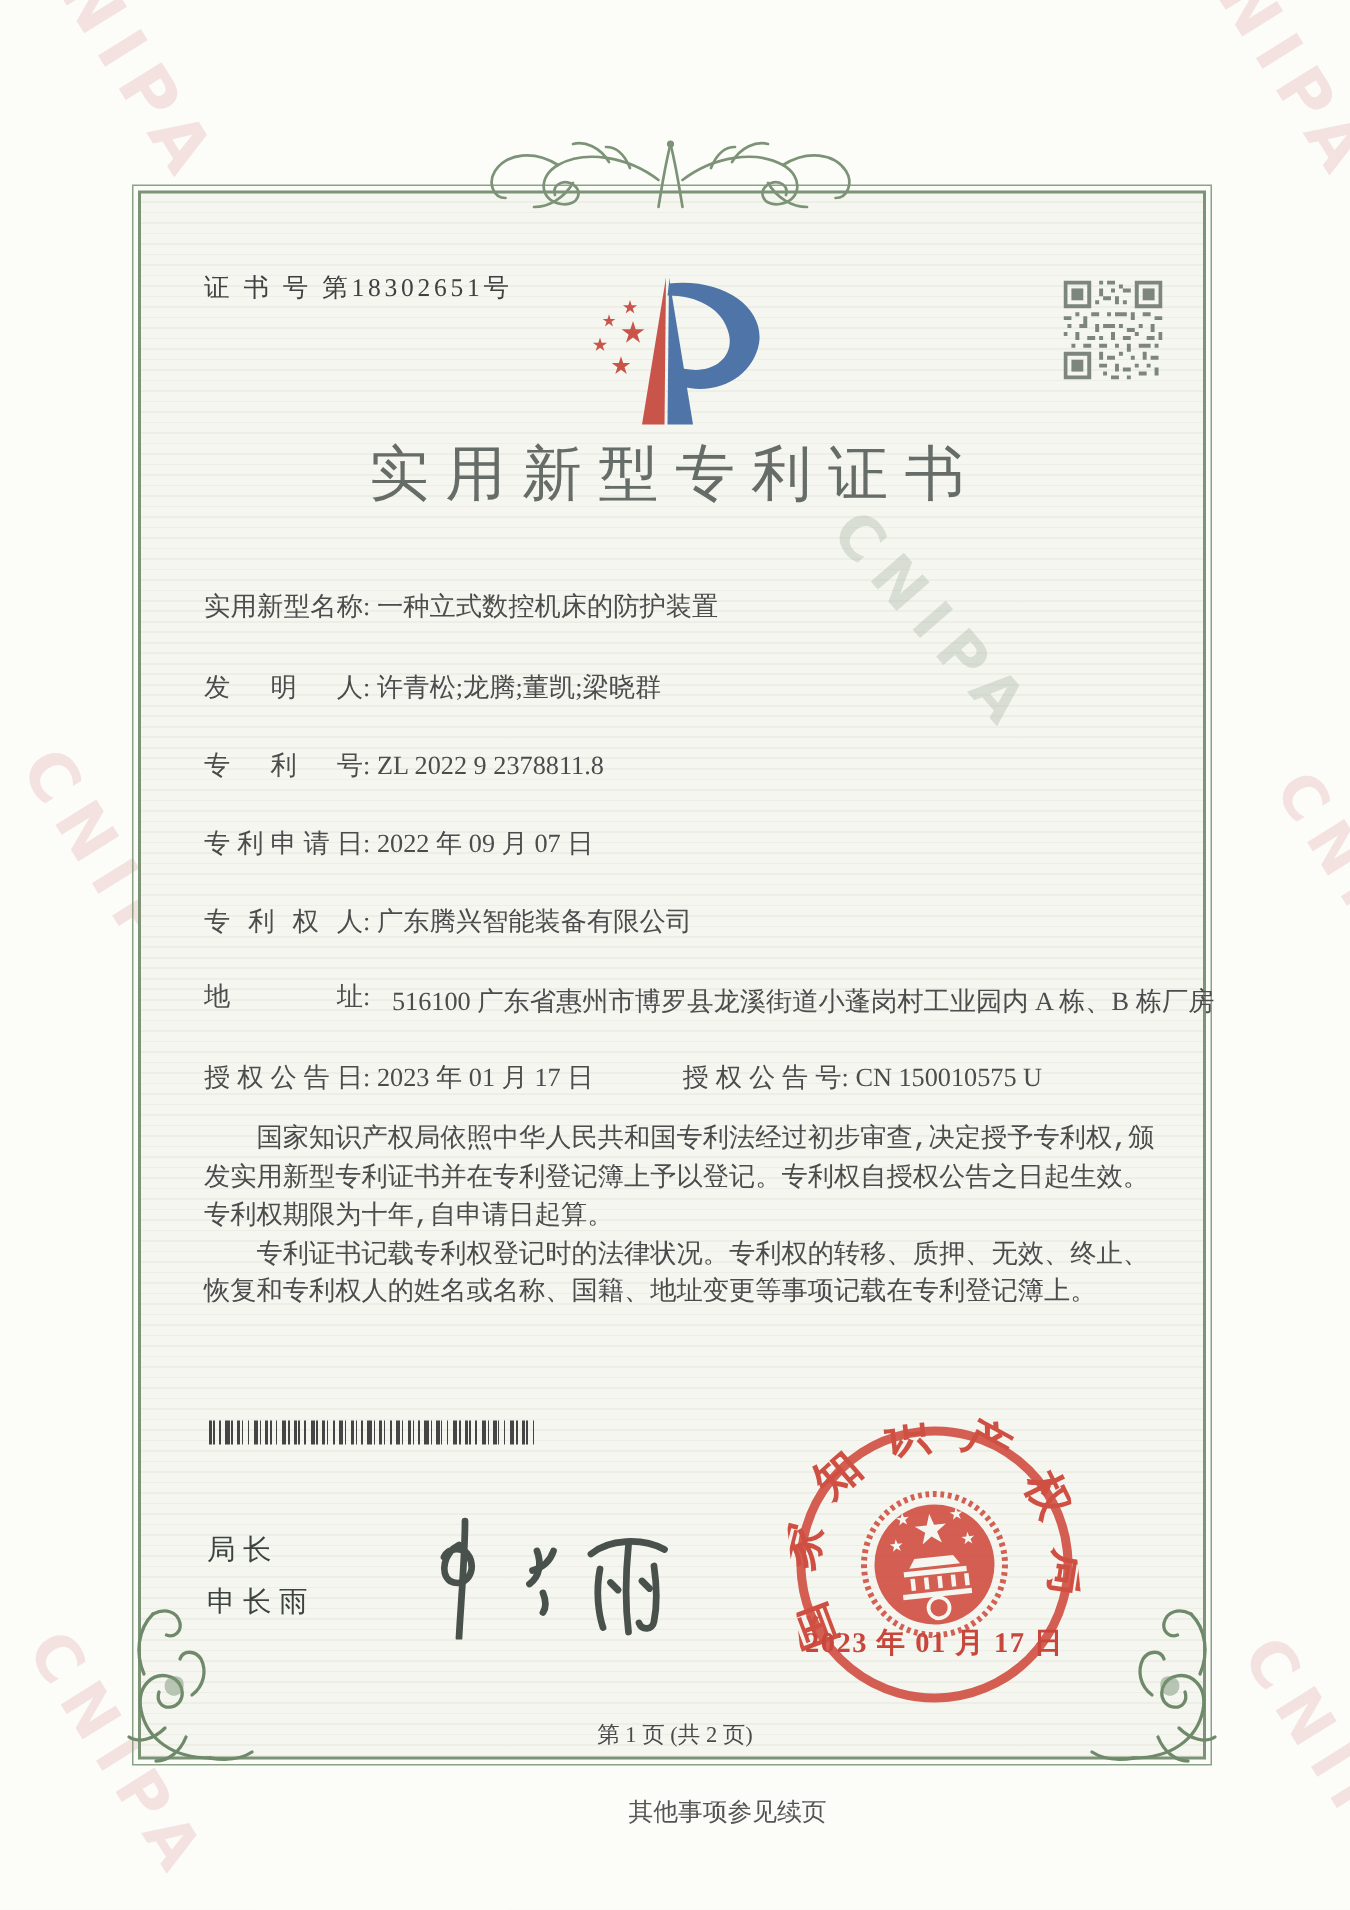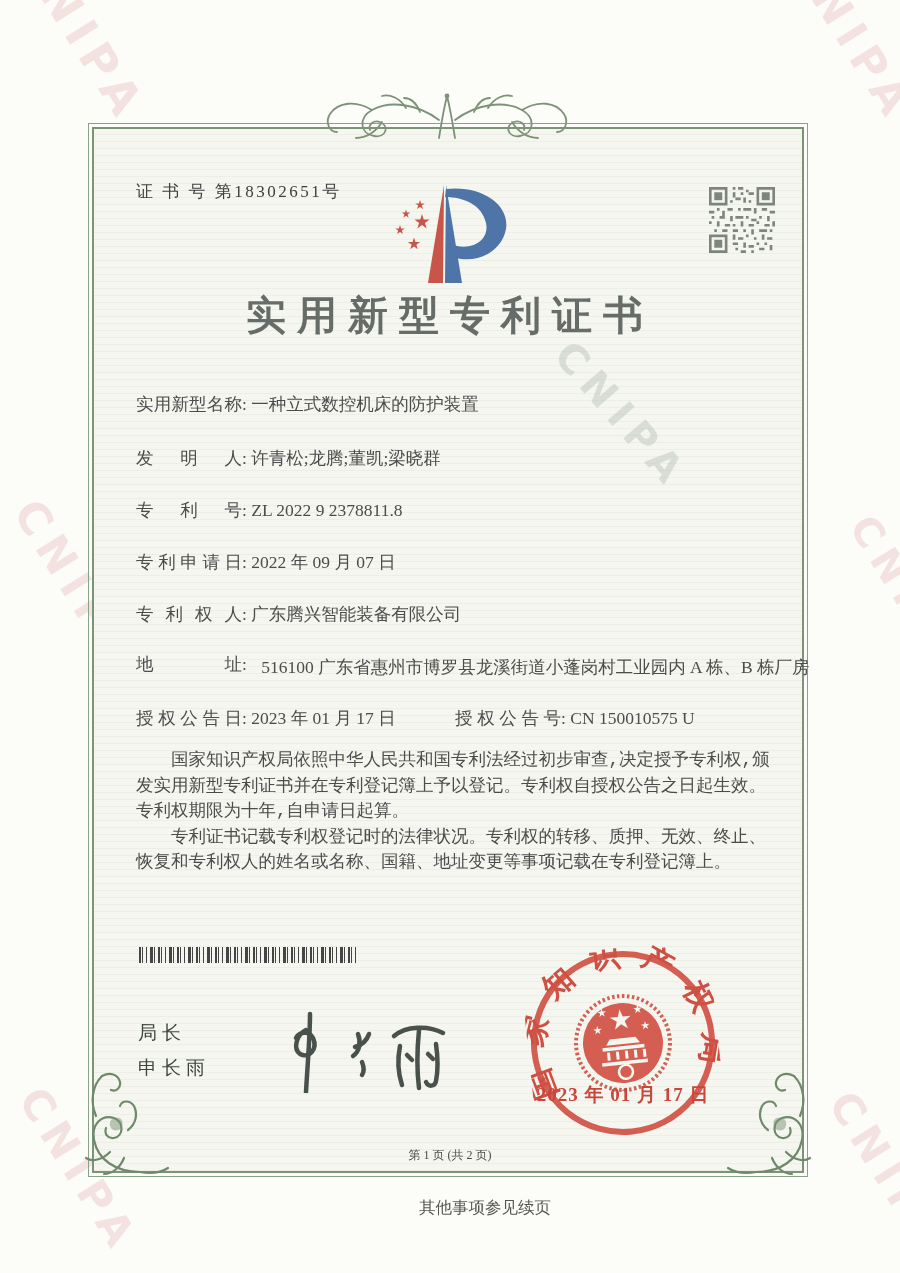--- a/index.html
+++ b/index.html
@@ -14,21 +14,21 @@
          background:
            repeating-linear-gradient(0deg, rgba(158,175,150,0.10) 0 1px, rgba(255,255,255,0) 1px 7px),
            #f5f6f0;}
   
   .wm{position:absolute;font-family:"DejaVu Sans","Liberation Sans",sans-serif;font-weight:bold;
       letter-spacing:9px;z-index:0;user-select:none;}
   .wm-pink{color:rgba(228,184,184,0.38);}
   .wm-gray{color:rgba(164,176,162,0.34);z-index:2;}
   
   .cert-no{left:136px;top:180px;font-size:17px;letter-spacing:2.5px;color:#404040;z-index:3;}
-  .title{left:0;top:288px;width:100%;text-align:center;font-size:40px;font-weight:bold;
+  .title{left:0;top:288px;width:100%;text-align:center;font-size:40px;font-weight:normal;
          letter-spacing:11px;color:#666c67;z-index:3;}
   
   .fields{position:absolute;left:136px;top:0;z-index:3;font-size:17.5px;color:#4c4c4c;}
   .frow{position:absolute;left:0;white-space:nowrap;}
   .flabel{display:inline-block;width:106px;text-align:justify;text-align-last:justify;}
   .fcolon{display:inline-block;}
   .fvalue{margin-left:0;}
   .fvalue-wrap{display:inline-block;margin-left:10px;width:552px;white-space:normal;
                line-height:30px;vertical-align:top;}
   .grant2{position:absolute;left:319px;top:0;white-space:nowrap;}
@@ -45,21 +45,21 @@
       #454545 15px 16px, transparent 16px 19px);}
   
   .sig-title{left:138px;top:1020px;font-size:19px;letter-spacing:5px;color:#3d443f;z-index:3;}
   .sig-name{left:138px;top:1055px;font-size:19px;letter-spacing:5px;color:#3d443f;z-index:3;}
   .signature{left:276px;top:1008px;z-index:4;}
   
   .seal{left:528px;top:948px;z-index:3;transform:rotate(-6deg);}
   .seal-date{left:528px;top:1082px;width:190px;text-align:center;font-size:19px;font-weight:bold;
              color:#c8463c;letter-spacing:1px;z-index:4;}
   
-  .page-num{left:0;top:1147px;width:100%;text-align:center;font-size:12px;color:#4a4a4a;z-index:3;}
+  .page-num{left:0;top:1147px;width:100%;text-align:center;font-size:15px;color:#4a4a4a;z-index:3;}
   .footer-note{left:0;top:1197px;width:100%;text-align:center;font-size:16.5px;color:#555;z-index:3;padding-left:35px;}
   .ornament{z-index:2;}
   svg{display:block;}
 </style>
 </head>
 <body>
 
 <div class="page">
 
   <span class="wm wm-pink" style="left:-18px;top:6px;font-size:46px;transform:rotate(58deg);">CNIPA</span>

